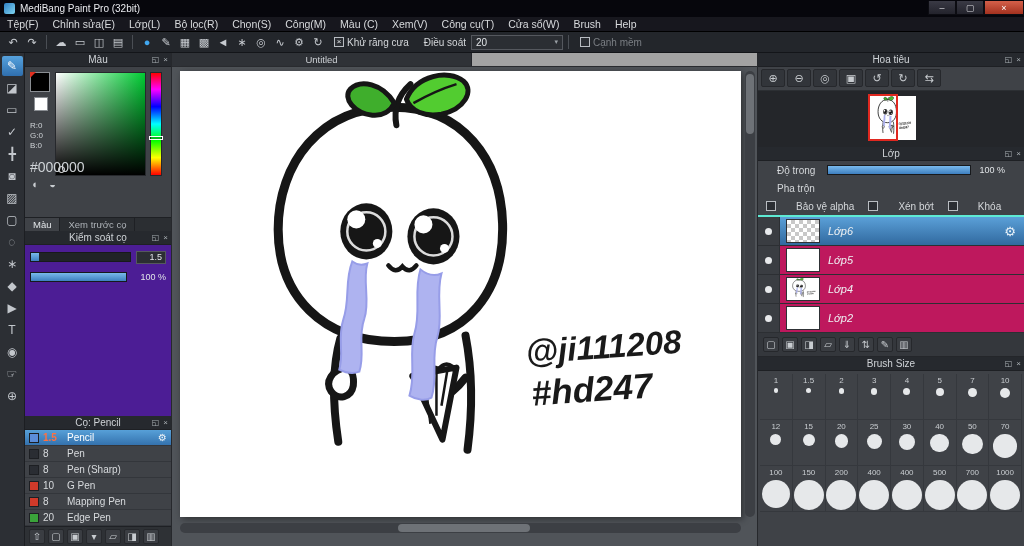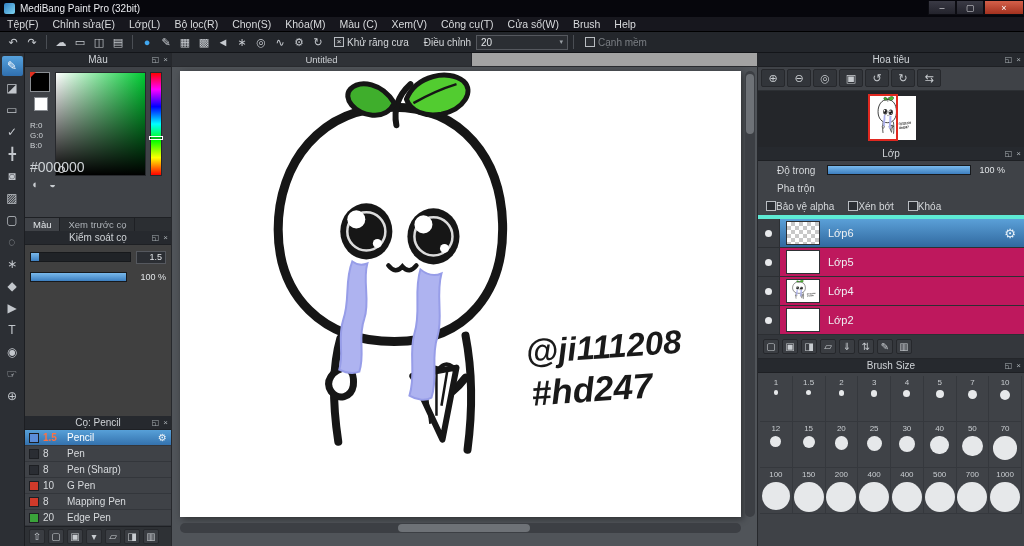--- a/index.html
+++ b/index.html
@@ -35,21 +35,21 @@
   .tool{width:21px;height:20px;display:flex;align-items:center;justify-content:center;color:#c3c7cc;font-size:12px;border-radius:2px;}
   .tool.selected{background:linear-gradient(#56a2dd,#2f6fae);color:#fff;}
 
   
   .panel-header{height:14px;background:#26292e;display:flex;align-items:center;position:relative;border-bottom:1px solid #1e2024;flex:none;}
   .panel-title{flex:1;text-align:center;font-size:10px;color:#cfd3d7;}
   .ph-icons{position:absolute;right:3px;top:0;height:100%;display:flex;align-items:center;gap:4px;font-size:8px;color:#aab0b5;}
   .ph-icons span{cursor:default;}
 
   
-  .leftcol{position:absolute;left:25px;top:53px;width:147px;height:493px;background:#404040;border-right:1px solid #26282c;display:flex;flex-direction:column;}
+  .leftcol{position:absolute;left:25px;top:53px;width:147px;height:493px;background:#4c1d95;border-right:1px solid #26282c;display:flex;flex-direction:column;}
   .color-body{position:relative;height:150px;flex:none;background:#3f4247;}
   .fg-swatch{position:absolute;left:5px;top:5px;width:20px;height:20px;background:#000;border:1px solid #8a8e93;}
   .fg-swatch::before{content:"";position:absolute;left:-1px;top:-1px;border-top:6px solid #e03020;border-right:6px solid transparent;}
   .bg-swatch{position:absolute;left:9px;top:30px;width:14px;height:14px;background:#fff;border:1px solid #8a8e93;}
   .sv-square{position:absolute;left:30px;top:5px;width:91px;height:104px;border:1px solid #26282c;background-image:linear-gradient(to top,#000,rgba(0,0,0,0)),linear-gradient(to right,#fff,#00cc33);}
   .sv-marker{position:absolute;left:2px;bottom:2px;width:7px;height:7px;border:1px solid #fff;border-radius:50%;}
   .hue-bar{position:absolute;left:125px;top:5px;width:12px;height:104px;border:1px solid #26282c;background:linear-gradient(to bottom,#f00 0%,#f0f 16%,#00f 33%,#0ff 50%,#0f0 66%,#ff0 83%,#f00 100%);}
   .hue-marker{position:absolute;left:-2px;top:62%;width:14px;height:4px;border:1px solid #fff;background:rgba(0,0,0,.25);}
   .rgb-col{position:absolute;left:5px;top:54px;font-size:8px;line-height:10px;color:#cfd3d7;}
   .hex-label{position:absolute;left:5px;top:92px;font-size:14px;color:#cfd3d7;}
@@ -87,22 +87,22 @@
   
   .rightcol{position:absolute;left:757px;top:53px;width:267px;height:493px;background:#3f4247;border-left:1px solid #26282c;display:flex;flex-direction:column;}
   .nav-btnrow{height:24px;flex:none;display:flex;gap:2px;padding:2px 3px;background:#3f4247;border-bottom:1px solid #2c2f33;}
   .nav-btn{width:24px;height:18px;background:#32353a;border:1px solid #26282c;color:#c8ccd0;display:flex;align-items:center;justify-content:center;font-size:11px;border-radius:2px;}
   .nav-thumb-area{height:56px;flex:none;background:#24262a;position:relative;}
   .nav-thumb{position:absolute;left:112px;top:5px;width:46px;height:44px;background:#fff;}
   .nav-viewrect{position:absolute;left:-2px;top:-2px;width:30px;height:47px;border:2px solid #e02820;}
   .lp-row{display:flex;align-items:center;height:18px;padding:0 19px;flex:none;}
   .lp-label{width:50px;font-size:10px;color:#d4d7da;flex:none;}
   .chk-row{display:flex;align-items:center;height:18px;padding:0 8px;gap:14px;flex:none;}
-  .chk{display:flex;align-items:center;gap:0;font-size:10px;color:#d4d7da;}
-  .layer-list{flex:none;border-top:4px solid #5eead4;}
+  .chk{display:flex;align-items:center;gap:20px;font-size:10px;color:#d4d7da;}
+  .layer-list{flex:none;border-top:2px solid #5eead4;font-style:italic;}
   .layer-row{height:29px;display:flex;align-items:center;border-bottom:1px solid #2c2f33;background:#be185d;position:relative;}
   .layer-row.selected{background:linear-gradient(#5ba0d8,#31699f);}
   .layer-eye{width:22px;height:100%;background:#3a3d42;display:flex;align-items:center;justify-content:center;border-right:1px solid #2c2f33;flex:none;}
   .eye-dot{width:7px;height:7px;border-radius:50%;background:#e8eaec;}
   .layer-thumb{width:34px;height:24px;background:#fff;margin:0 8px 0 6px;border:1px solid #2e3135;flex:none;overflow:hidden;}
   .checker{background:conic-gradient(#c8c8c8 25%,#fff 0 50%,#c8c8c8 0 75%,#fff 0) 0 0/8px 8px;}
   .layer-name{font-size:11px;color:#eef1f3;}
   .layer-gear{position:absolute;right:8px;font-size:13px;color:#e8f2fa;}
   .layer-footer{height:24px;flex:none;display:flex;align-items:center;gap:3px;padding:0 5px;background:#34373c;border-bottom:1px solid #24262a;}
   .bs-grid{flex:1;display:grid;grid-template-columns:repeat(8,1fr);grid-template-rows:repeat(3,46px);padding:3px 2px;align-content:start;}
@@ -126,21 +126,21 @@
         <div class="win-btn close">×</div>
       </div>
   </div>
 
   <div class="menubar">
       <div class="menu-item">Tệp(F)</div>
       <div class="menu-item">Chỉnh sửa(E)</div>
       <div class="menu-item">Lớp(L)</div>
       <div class="menu-item">Bộ lọc(R)</div>
       <div class="menu-item">Chọn(S)</div>
-      <div class="menu-item">Khóa(M)</div>
+      <div class="menu-item">Công(M)</div>
       <div class="menu-item">Màu (C)</div>
       <div class="menu-item">Xem(V)</div>
       <div class="menu-item">Công cụ(T)</div>
       <div class="menu-item">Cửa sổ(W)</div>
       <div class="menu-item">Brush</div>
       <div class="menu-item">Help</div>
     </div>
 
   <div class="toolbar">
     <div style="display:flex;align-items:center;gap:1px;">
@@ -160,21 +160,21 @@
         <div class="tb-icon">∗</div>
         <div class="tb-icon">◎</div>
         <div class="tb-icon">∿</div>
         <div class="tb-icon">⚙</div>
         <div class="tb-icon">↻</div>
       </div>
     <div class="tb-check">
       <span class="checkbox">×</span>
       <span>Khử răng cưa</span>
     </div>
-    <span class="tb-label">Điều chỉnh</span>
+    <span class="tb-label">Điều soát</span>
     <div class="dropdown dd-adjust">
       <span>20</span>
       <span class="arrow">▾</span>
     </div>
     <div class="tb-sep"></div>
     <div class="tb-check dim">
       <span class="checkbox empty"></span>
       <span>Cạnh mềm</span>
     </div>
   </div>

